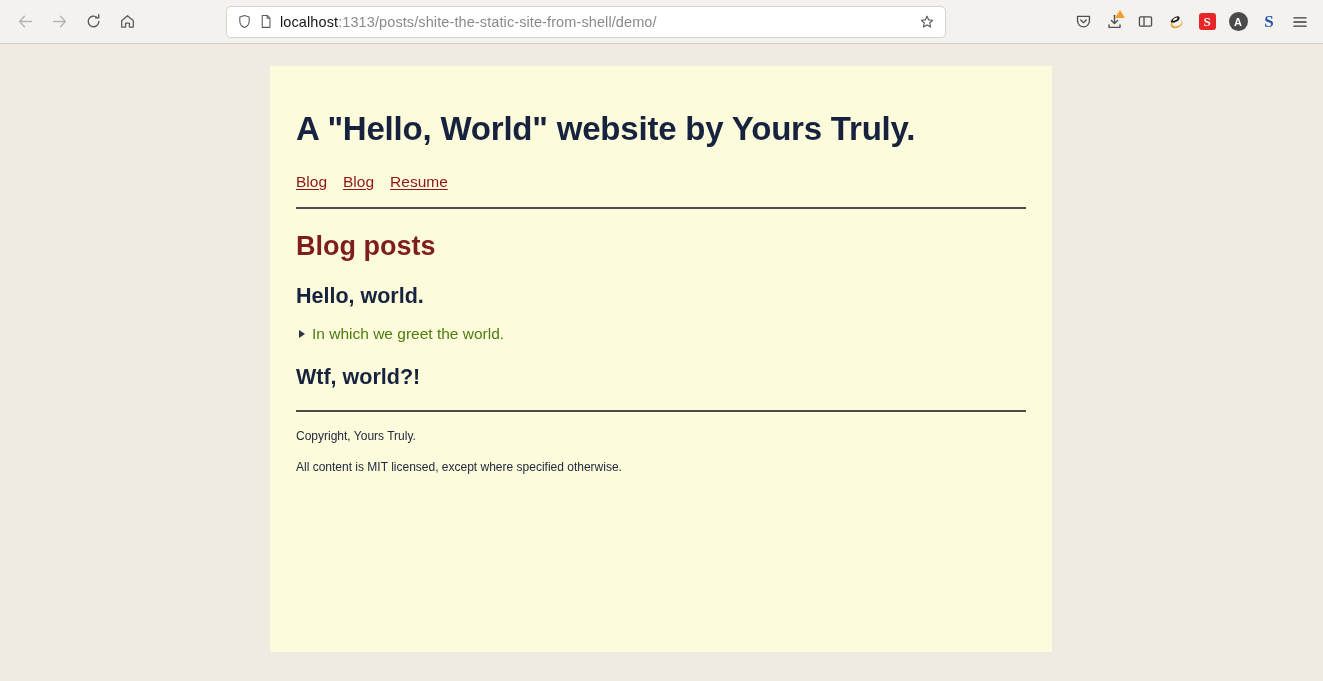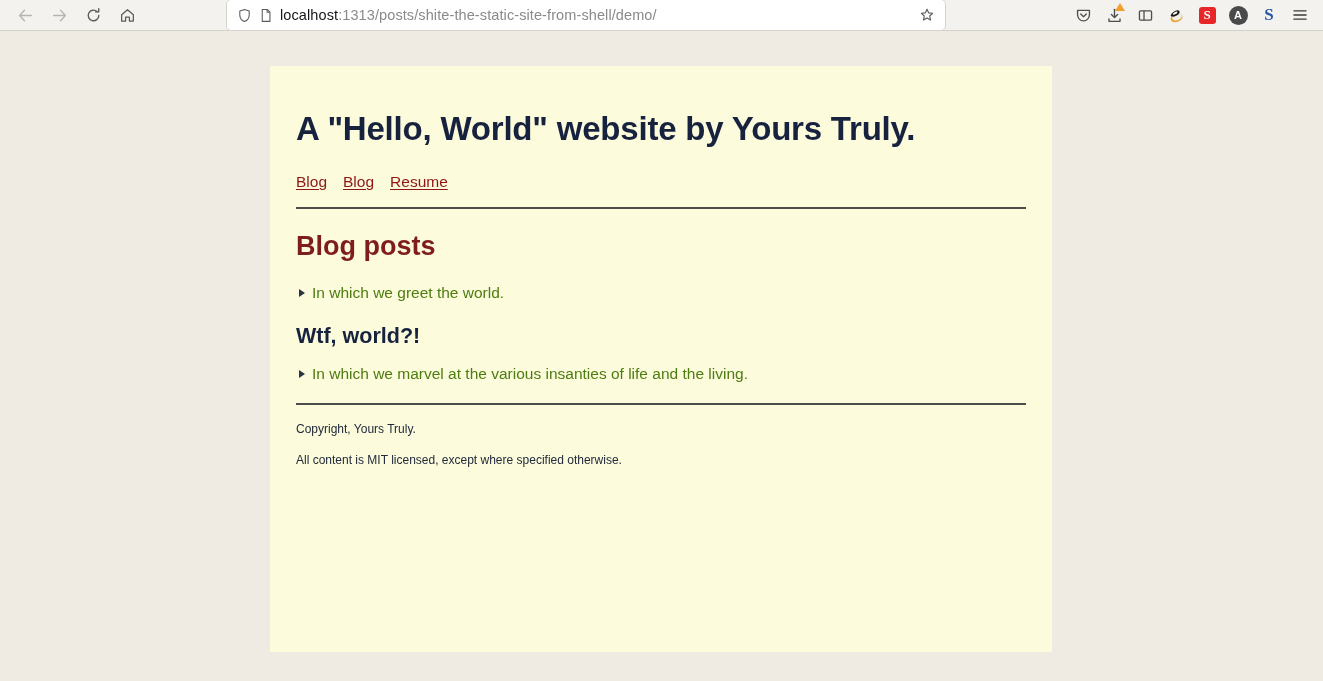--- a/index.html
+++ b/index.html
@@ -13,21 +13,21 @@
   }
   body {
     background: #EFEBE2;
   }
 
   
   #browser-chrome {
     position: absolute;
     top: 0; left: 0;
     width: 1323px;
-    height: 31px;
+    height: 44px;
     background: #F4F2EF;
     border-bottom: 1px solid #D5D2CE;
     display: flex;
     align-items: center;
   }
 
   .nav-buttons {
     display: flex;
     align-items: center;
     padding-left: 8px;
@@ -324,32 +324,29 @@
       <a href="#">Blog</a>
       <a href="#">Blog</a>
       <a href="#">Resume</a>
     </nav>
 
     <hr class="rule">
 
     <h2 id="posts-heading">Blog posts</h2>
 
     <div class="post-block">
+      <h3 class="post-title">Hello, world.</h3>
       <p class="post-summary">
         <span class="disclosure-tri"></span>
         <span>In which we greet the world.</span>
       </p>
     </div>
 
     <div class="post-block">
       <h3 class="post-title">Wtf, world?!</h3>
-      <p class="post-summary">
-        <span class="disclosure-tri"></span>
-        <span>In which we marvel at the various insanties of life and the living.</span>
-      </p>
     </div>
 
 
     <footer id="footer">
       <hr class="rule">
       <p class="footer-line">Copyright, Yours Truly.</p>
       <p class="footer-line">All content is MIT licensed, except where specified otherwise.</p>
     </footer>
 
   </div>

